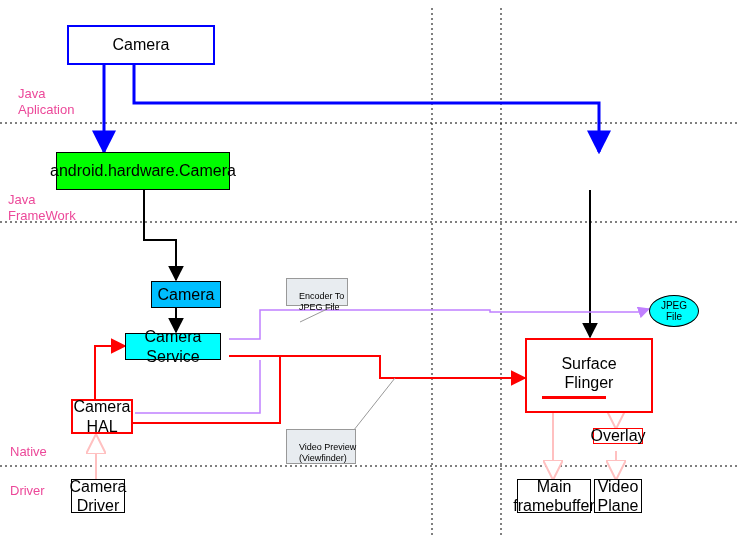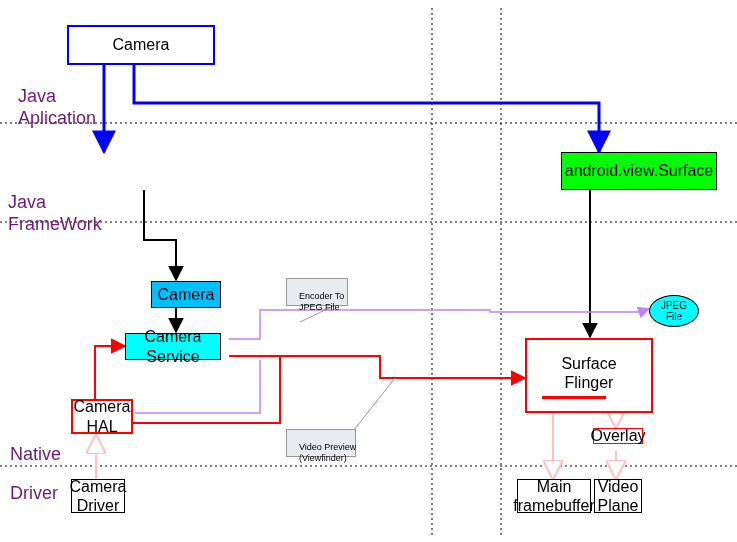--- a/index.html
+++ b/index.html
@@ -12,22 +12,22 @@
     position: relative;
     background: #fff;
   }
   .diagram {
     position: relative;
     width: 737px;
     height: 542px;
   }
   .layer-label {
     position: absolute;
-    font-size: 18px;
-    color: #701a75;
+    font-size: 13px;
+    color: #ec4899;
     line-height: 1.2;
   }
   .box {
     position: absolute;
     border: 1px solid #000;
     display: flex;
     align-items: center;
     justify-content: center;
     text-align: center;
     font-size: 16px;
@@ -129,21 +129,21 @@
 
   <div class="layer-label" style="left:18px; top:86px; white-space:pre;">Java
 Aplication</div>
   <div class="layer-label" style="left:8px; top:192px; white-space:pre;">Java
 FrameWork</div>
   <div class="layer-label" style="left:10px; top:444px;text-align:right;">Native</div>
   <div class="layer-label" style="left:10px; top:483px;">Driver</div>
 
   <div class="box blue-border" style="left:67px; top:25px; width:148px; height:40px;">Camera</div>
 
-  <div class="box green-fill" style="left:561px; top:152px; width:156px; height:38px;">android.view.Surface</div>
+  <div class="box green-fill" style="left:56px; top:152px; width:174px; height:38px;">android.hardware.Camera</div>
 
   <div class="box dcyan-fill" style="left:151px; top:281px; width:70px; height:27px;">Camera</div>
   <div class="box cyan-fill" style="left:125px; top:333px; width:96px; height:27px;">Camera Service</div>
 
   <div class="box red-border" style="left:71px; top:399px; width:62px; height:35px; white-space:pre;">Camera
 HAL</div>
 
   <div class="box red-border" style="left:525px; top:338px; width:128px; height:75px; align-items:flex-start; justify-content:center; padding-top:14px; white-space:pre;">Surface
 Flinger</div>
   <div class="sf-inner-bar" style="left:542px; top:396px; width:64px; height:3px;"></div>
@@ -152,19 +152,19 @@
 
   <div class="box black-border" style="left:71px; top:479px; width:54px; height:34px; white-space:pre;">Camera
 Driver</div>
   <div class="box black-border" style="left:517px; top:479px; width:74px; height:34px; white-space:pre;">Main
 framebuffer</div>
   <div class="box black-border" style="left:594px; top:479px; width:48px; height:34px; white-space:pre;">Video
 Plane</div>
 
   <div class="box grayish" style="left:286px; top:278px; width:62px; height:28px; white-space:pre;">Encoder To
 JPEG File</div>
-  <div class="box grayish" style="left:286px; top:429px; width:70px; height:28px; white-space:pre;">Video Preview
+  <div class="box grayish" style="left:286px; top:429px; width:70px; height:35px; white-space:pre;">Video Preview
 (Viewfinder)</div>
 
   <div class="ellipse" style="left:649px; top:295px; width:50px; height:32px; background:#00ffff; white-space:pre;">JPEG
 File</div>
 
 </div>
 
 </body></html>

